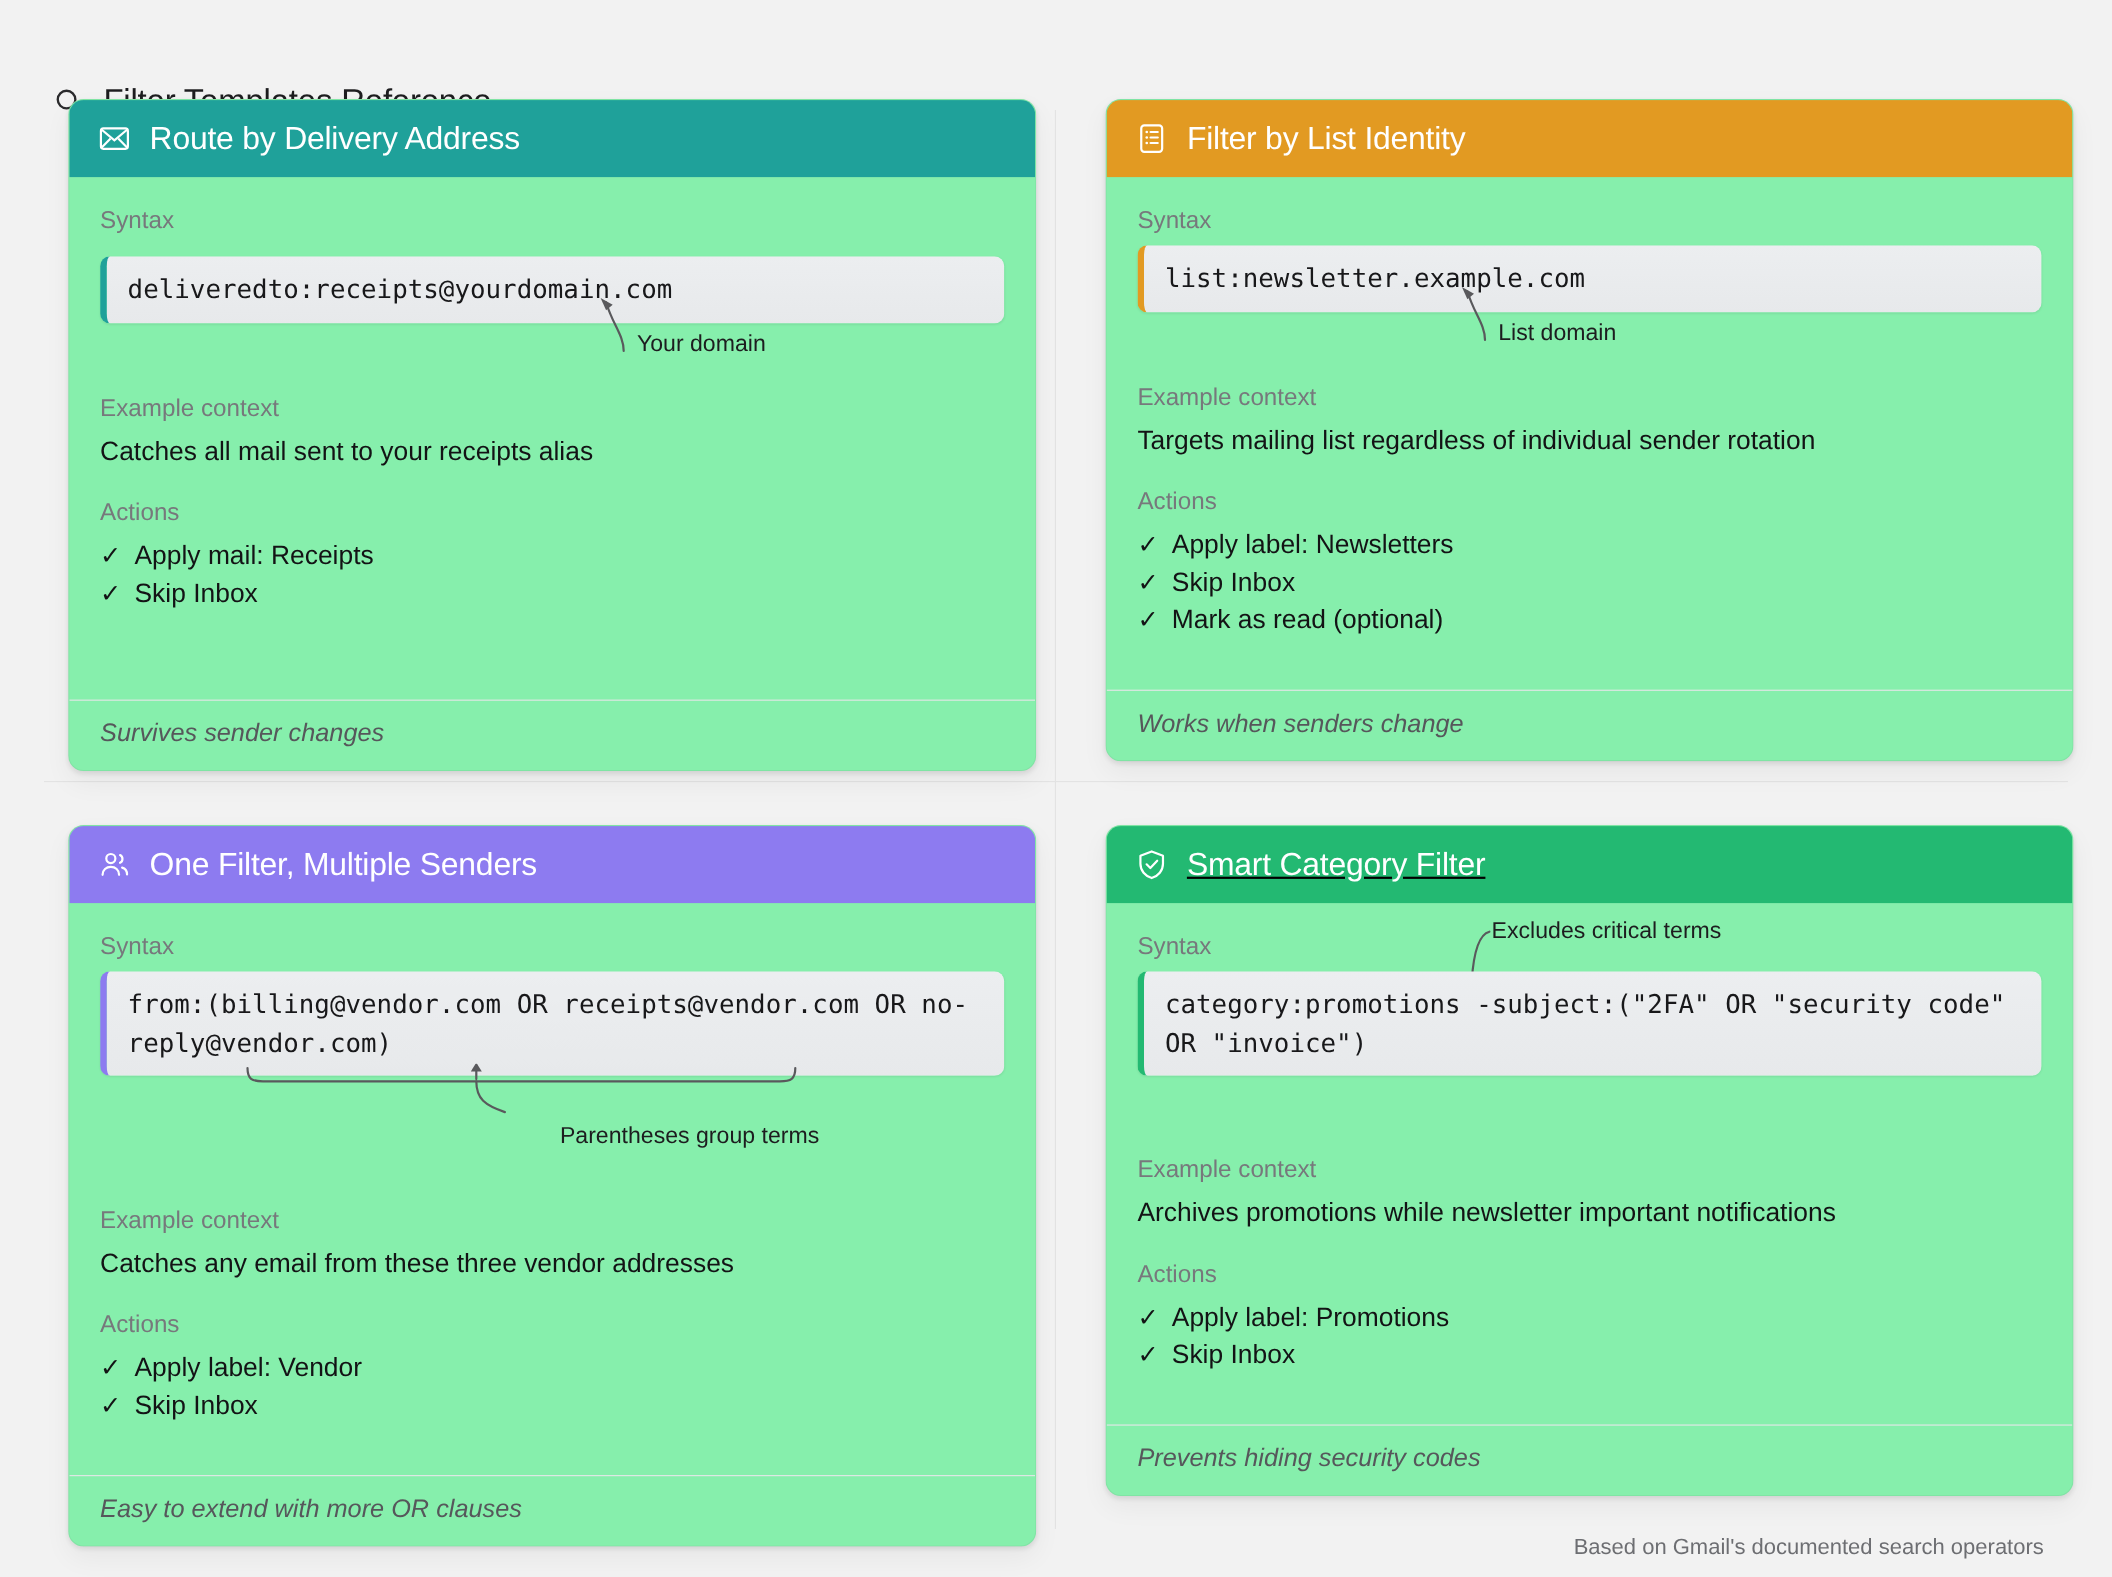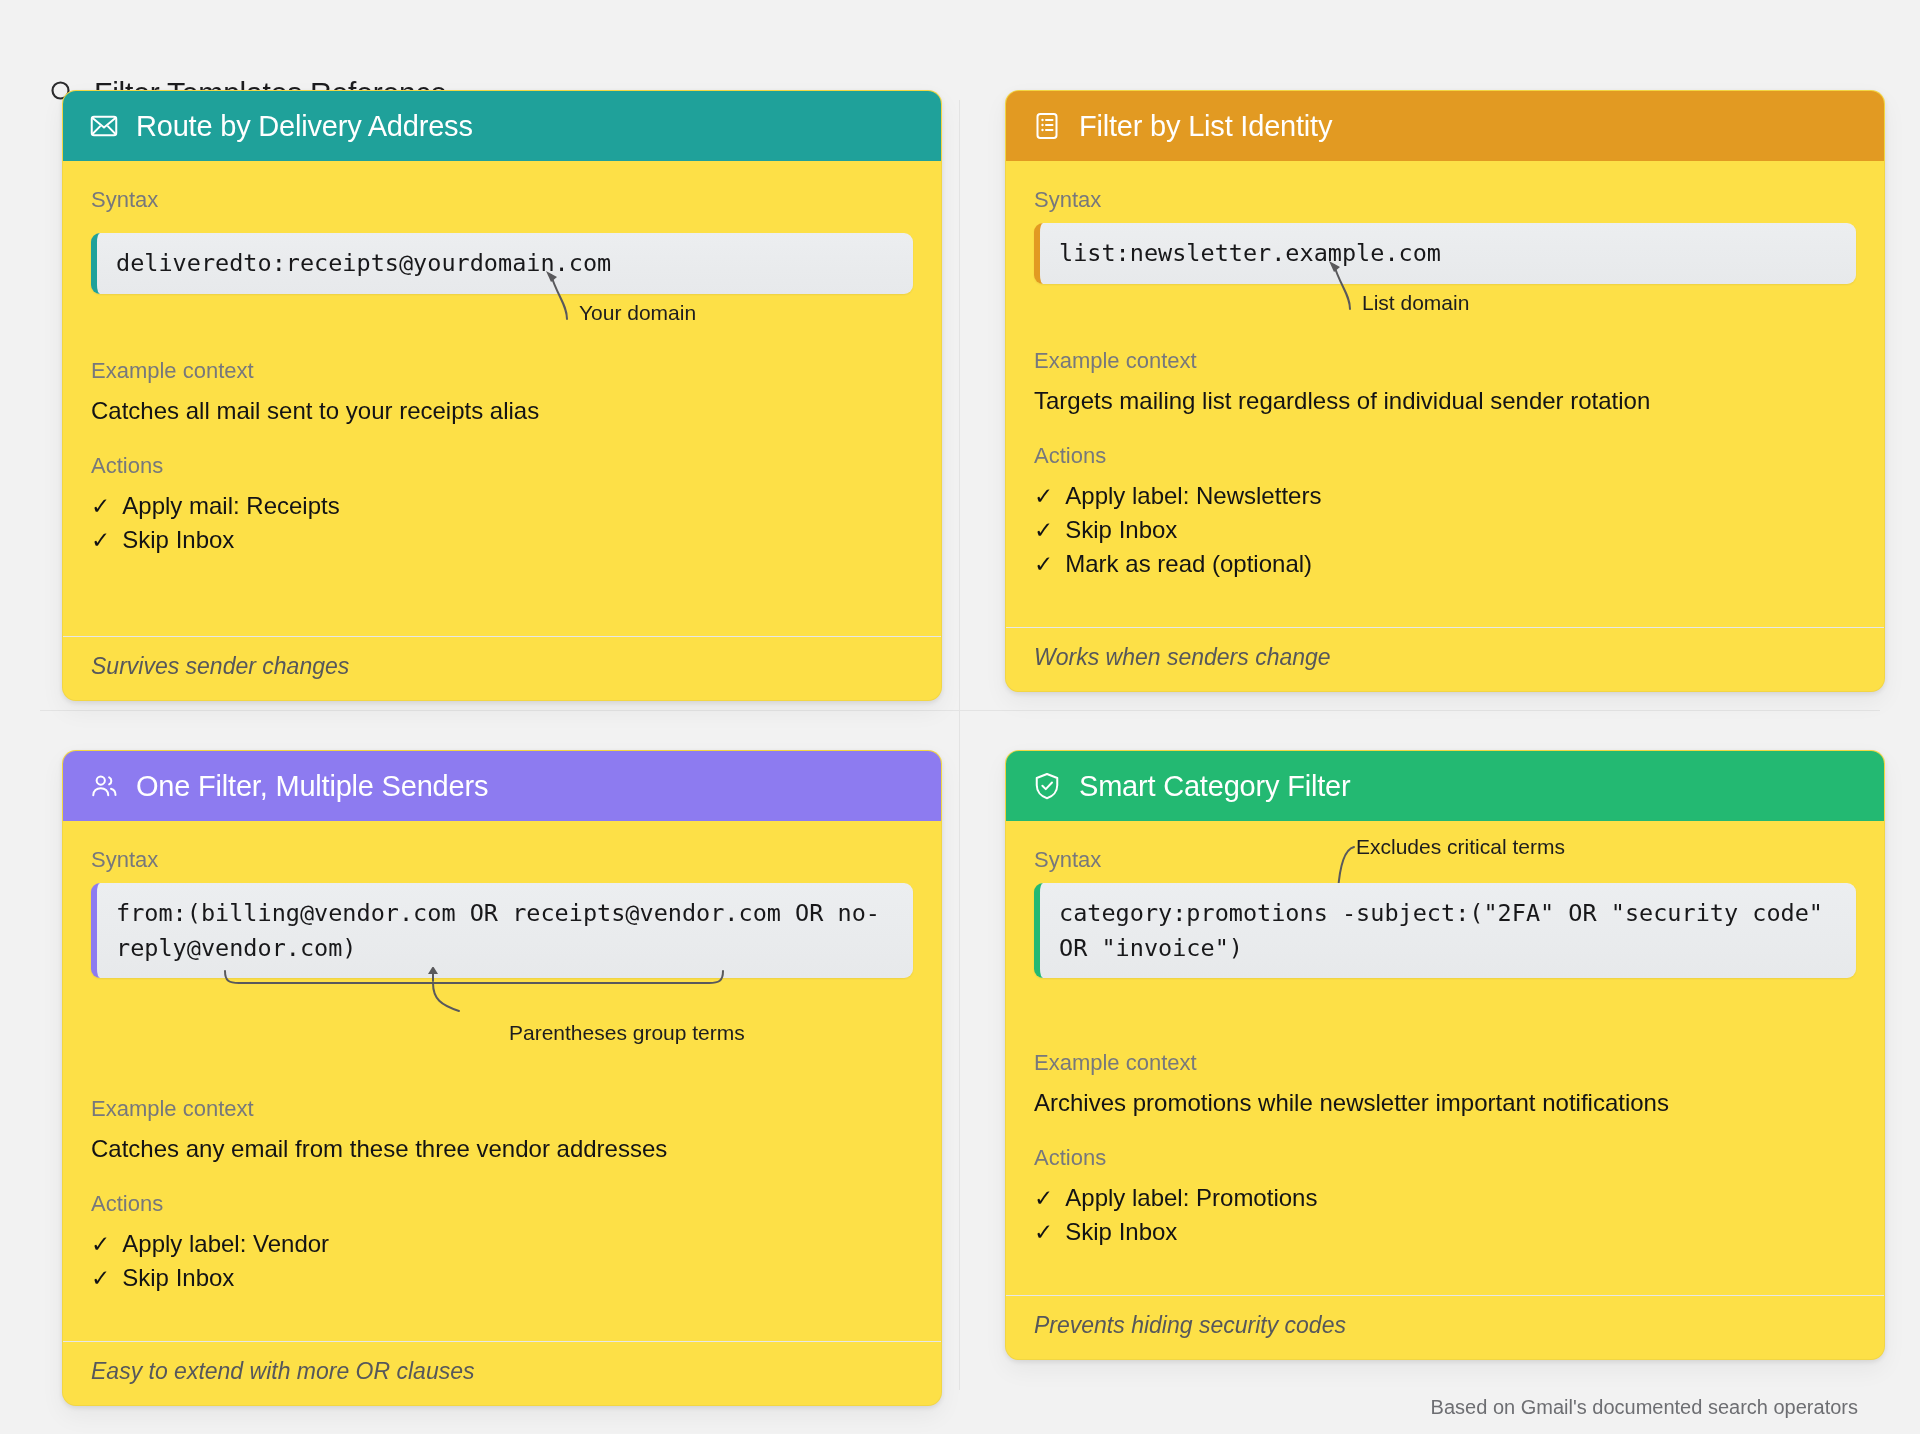--- a/index.html
+++ b/index.html
@@ -67,21 +67,21 @@
     position: absolute;
     width: 880px;
   }
   .q1 { left: 62px;   top: 0px;   }
   .q2 { left: 1005px; top: 0px;   }
   .q3 { left: 62px;   top: 660px; }
   .q4 { left: 1005px; top: 660px; }
 
   
   .card {
-    background: #fde047;
+    background: #86efac;
     border-radius: 14px;
     box-shadow: 0 2px 5px rgba(0,0,0,0.09), 0 10px 24px rgba(0,0,0,0.05);
     overflow: hidden;
     position: relative;
     border: 1px solid rgba(0,0,0,0.045);
   }
   .card-header {
     height: 70px;
     display: flex;
     align-items: center;
@@ -349,21 +349,21 @@
         <div style="height:5px;"></div>
       </div>
       <div class="card-footer">
         <span class="footer-note">Easy to extend with more OR clauses</span>
       </div>
     </div>
   </div>
 
   <div class="quad q4">
     <div class="card">
-      <div class="card-header" style="background:#23b972;">
+      <div class="card-header" style="background:#23b972;text-decoration:underline;">
         <span>
           <svg class="hdr-icon" viewBox="0 0 24 24" fill="none" stroke="#ffffff" stroke-width="1.6">
             <path d="M12 2.4 L20.2 5.6 V11.4 C20.2 16.4 16.8 20.3 12 21.8 C7.2 20.3 3.8 16.4 3.8 11.4 V5.6 Z" stroke-linejoin="round"></path>
             <path d="M8.3 11.8 L11 14.5 L16 9.2" stroke-linecap="round" stroke-linejoin="round"></path>
           </svg>
         </span>
         <span class="card-title">Smart Category Filter</span>
       </div>
       <div class="card-body">
         <div style="position:relative;">

